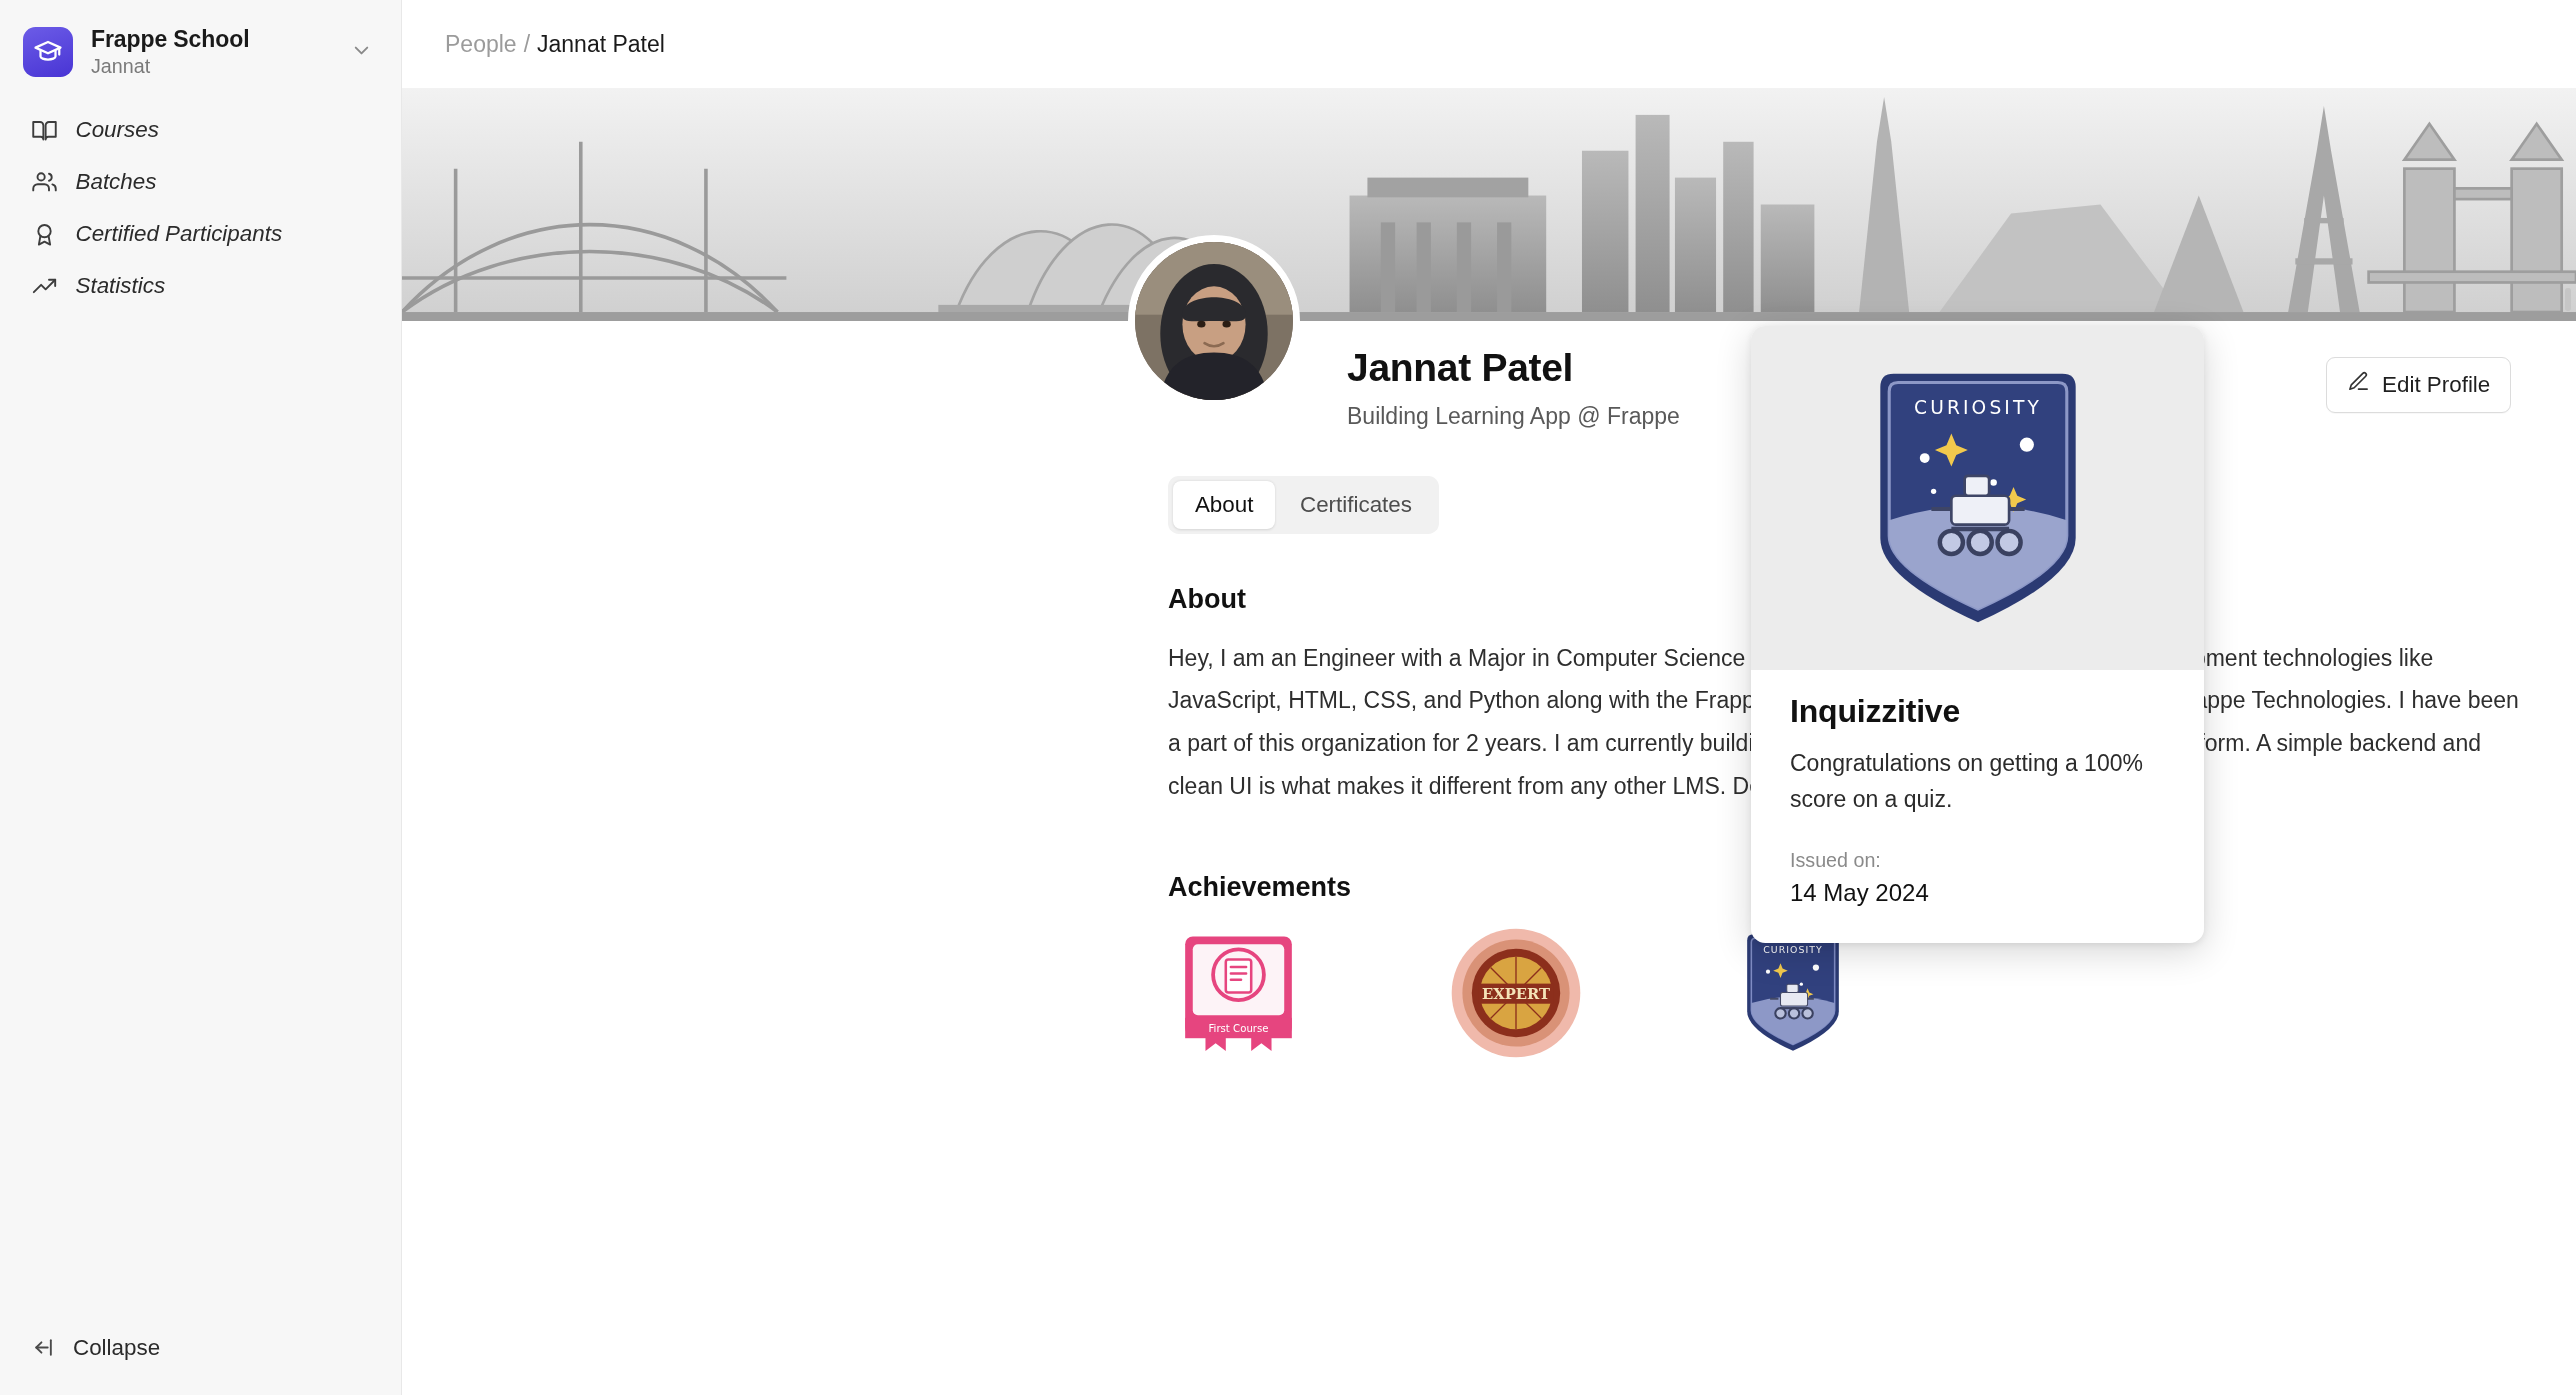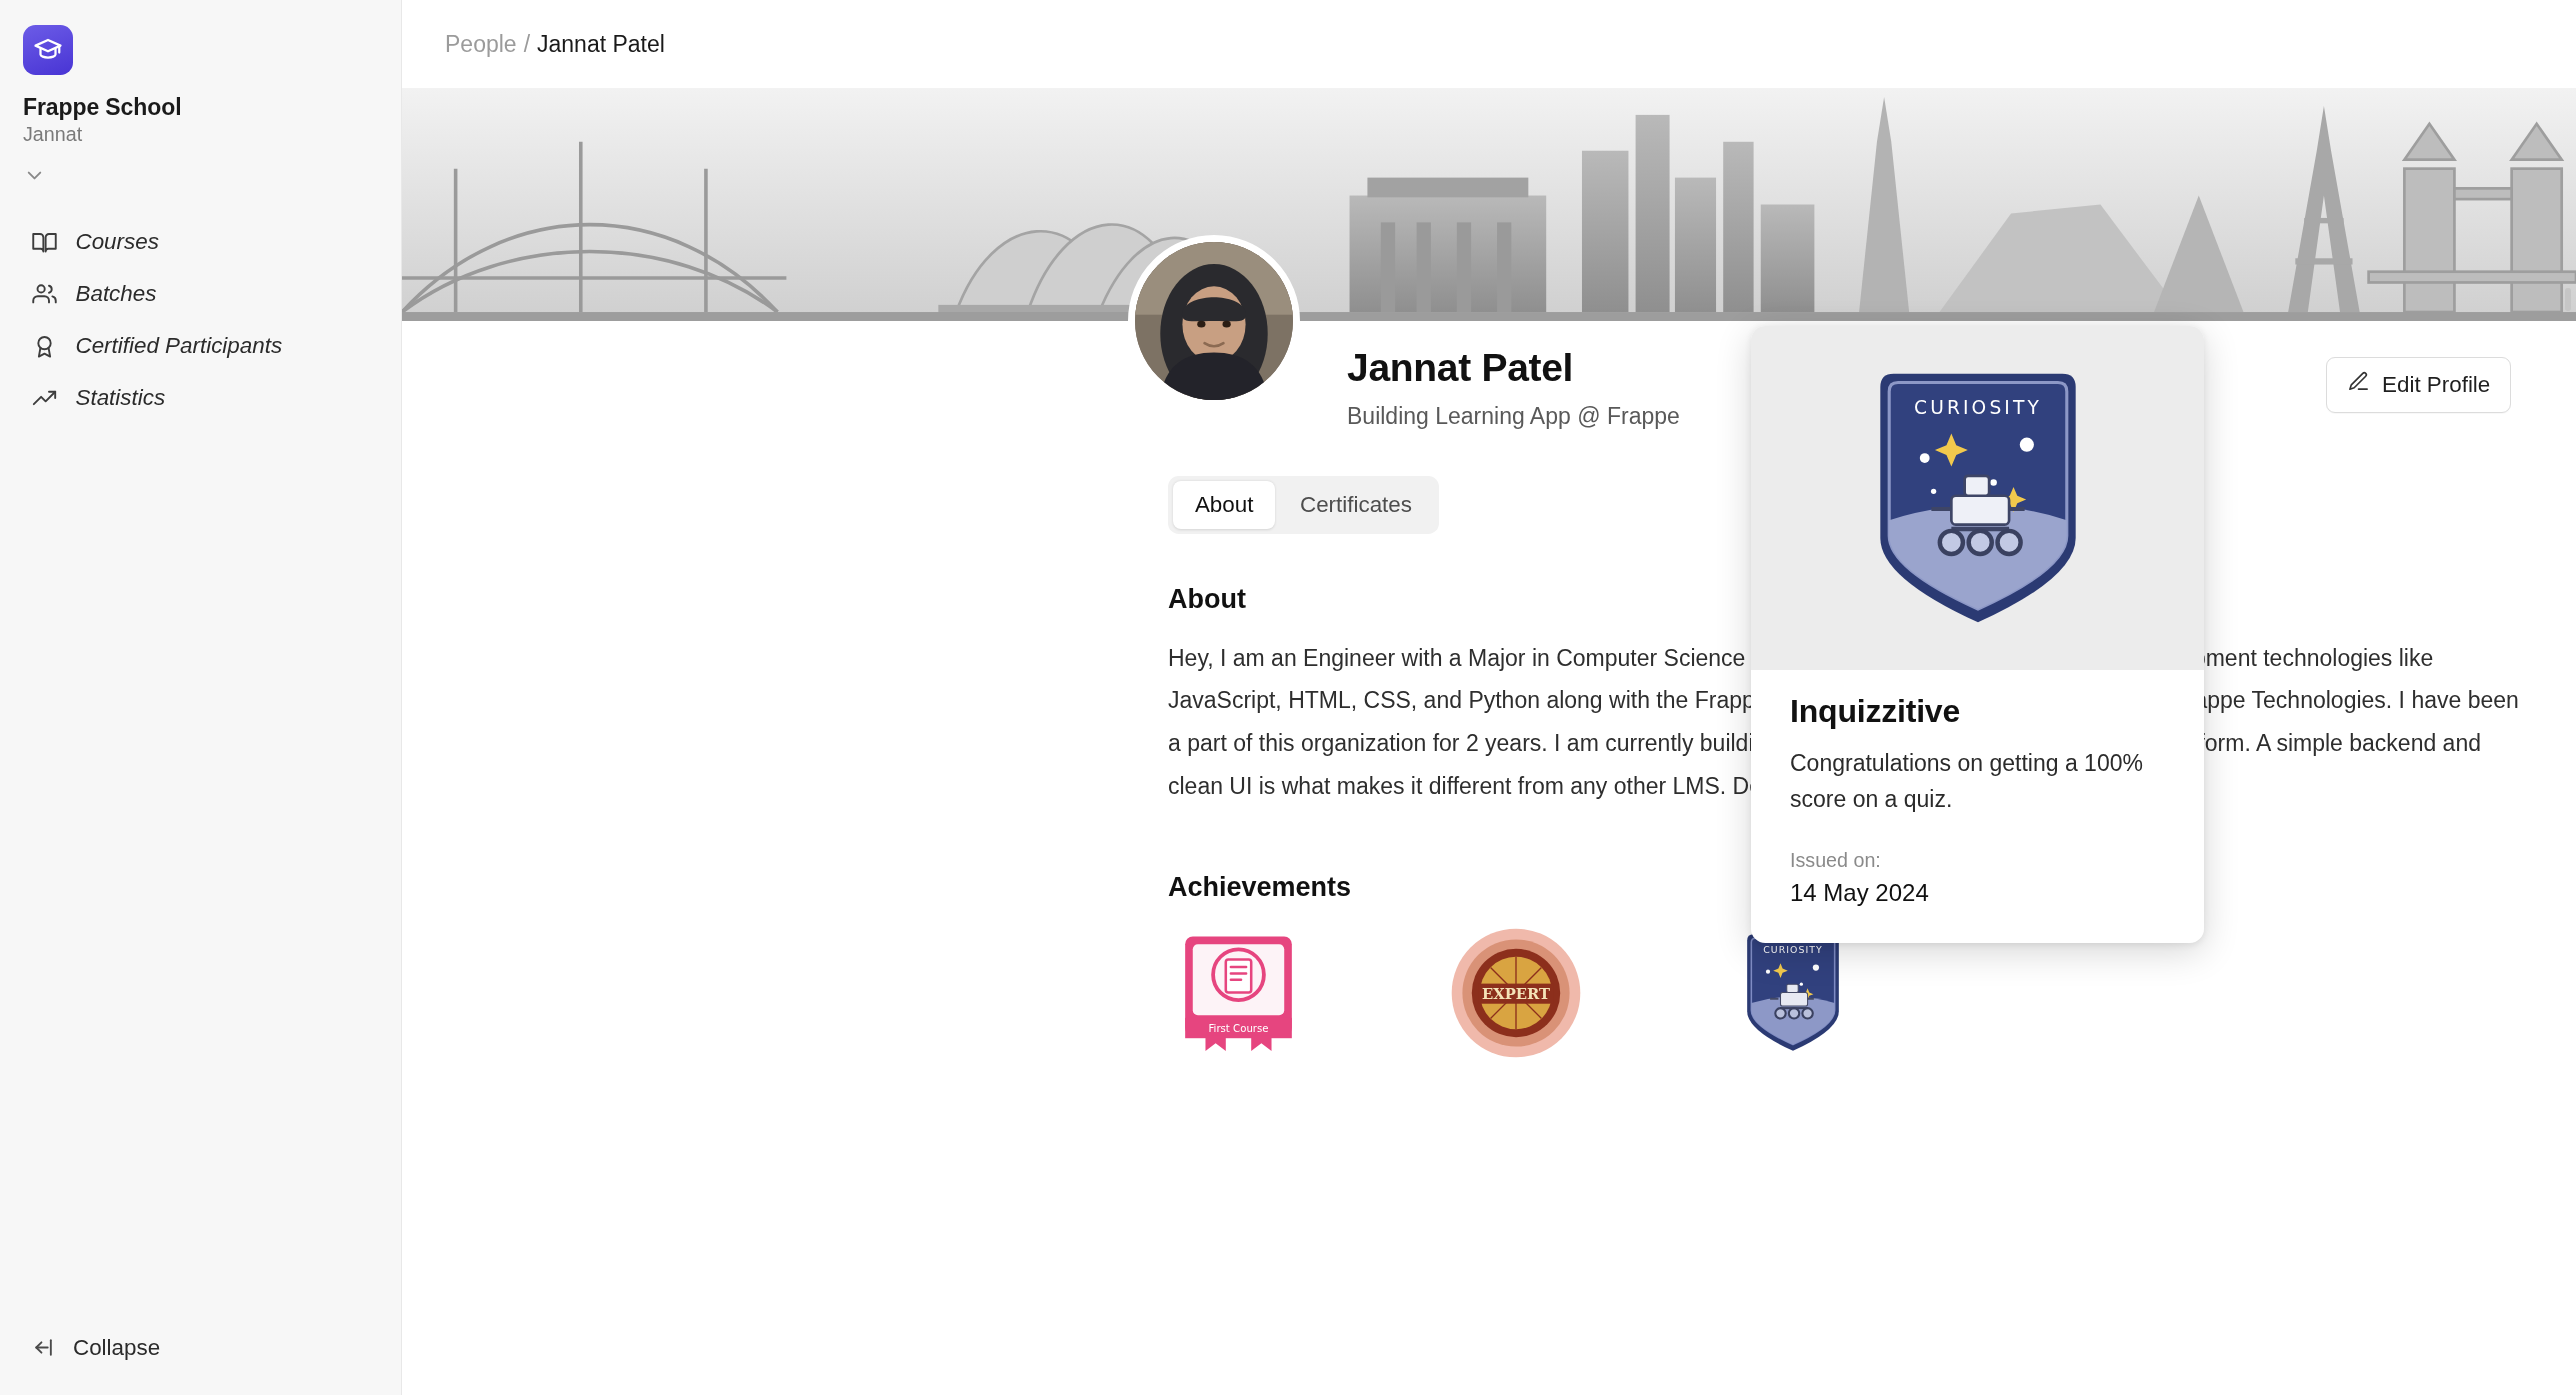--- a/index.html
+++ b/index.html
@@ -20,23 +20,23 @@
     width: 402px;
     height: 1395px;
     background: #f7f7f7;
     border-right: 0.9px solid #e8e8e8;
     display: flex;
     flex-direction: column;
     flex: 0 0 402px;
   }
   .workspace {
     display: flex;
+    align-items: center;
     gap: 18px;
     padding: 25px 23px 18px 23px;
-    flex-direction: column;
   }
   .ws-logo {
     width: 50px; height: 50px;
     border-radius: 12.5px;
     background: linear-gradient(160deg, #6c5ce7 0%, #4834d4 100%);
     display: flex; align-items: center; justify-content: center;
     flex: 0 0 50px;
   }
   .ws-logo svg { width: 30px; height: 30px; }
   .ws-text { flex: 1 1 auto; line-height: 1.25; }

